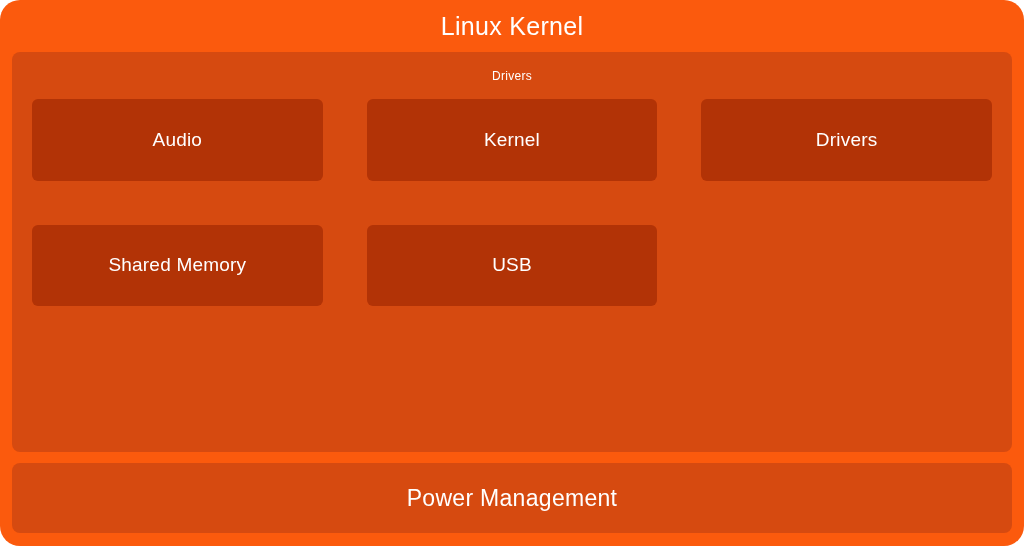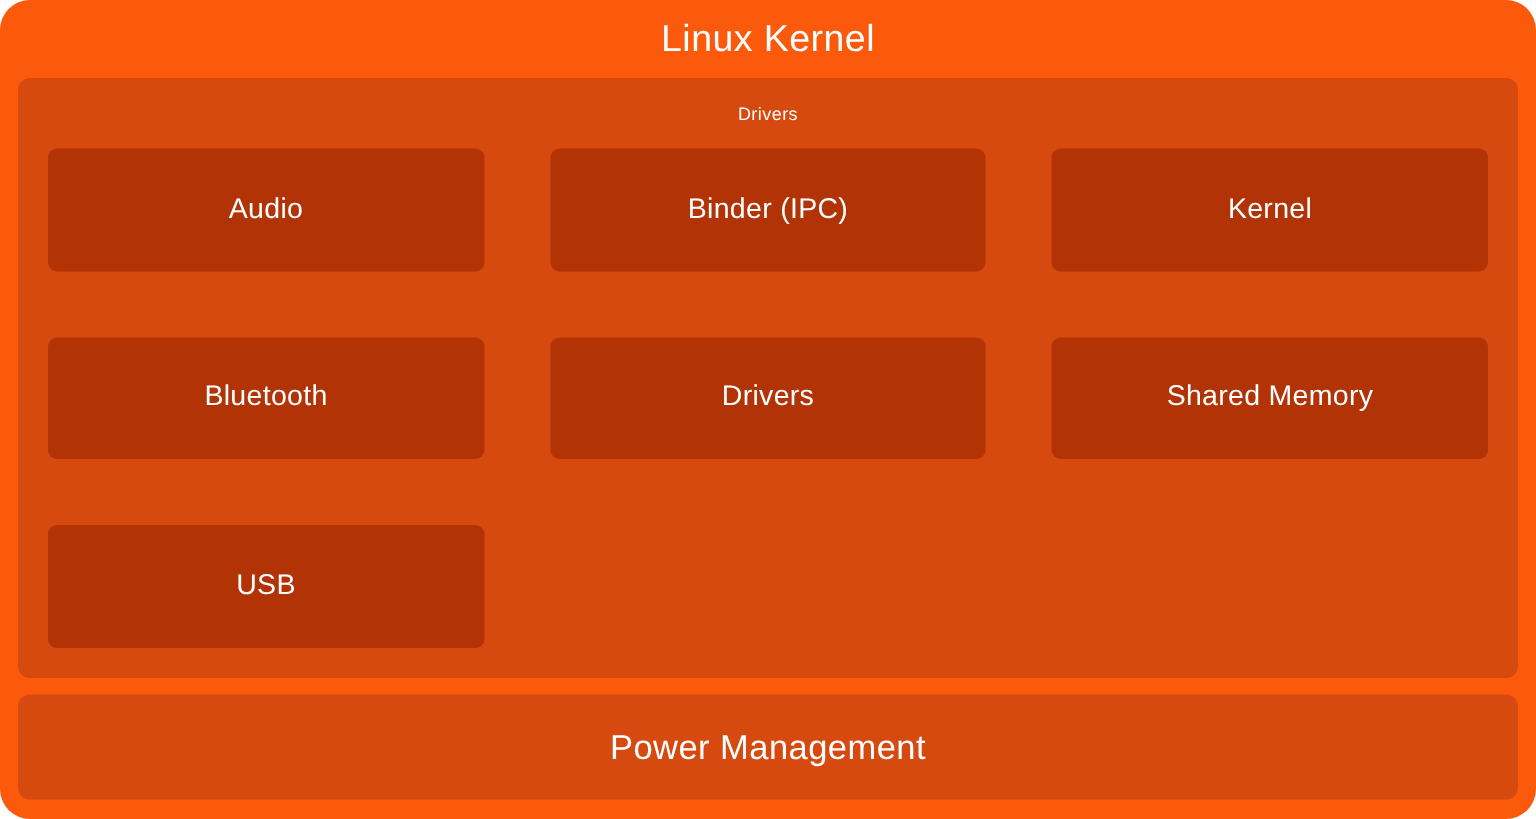--- a/index.html
+++ b/index.html
@@ -92,23 +92,21 @@
 <div class="canvas">
   <div class="kernel-container">
 
     <div class="kernel-title">Linux Kernel</div>
 
     <div class="drivers-section">
       <div class="drivers-label">Drivers</div>
 
       <div class="drivers-grid">
         <div class="driver-box">Audio</div>
-        <div class="driver-box">Binder (IPC)</div>
         <div class="driver-box">Kernel</div>
-        <div class="driver-box">Bluetooth</div>
         <div class="driver-box">Drivers</div>
         <div class="driver-box">Shared Memory</div>
         <div class="driver-box">USB</div>
       </div>
     </div>
 
     <div class="power-bar">Power Management</div>
 
   </div>
 </div>

